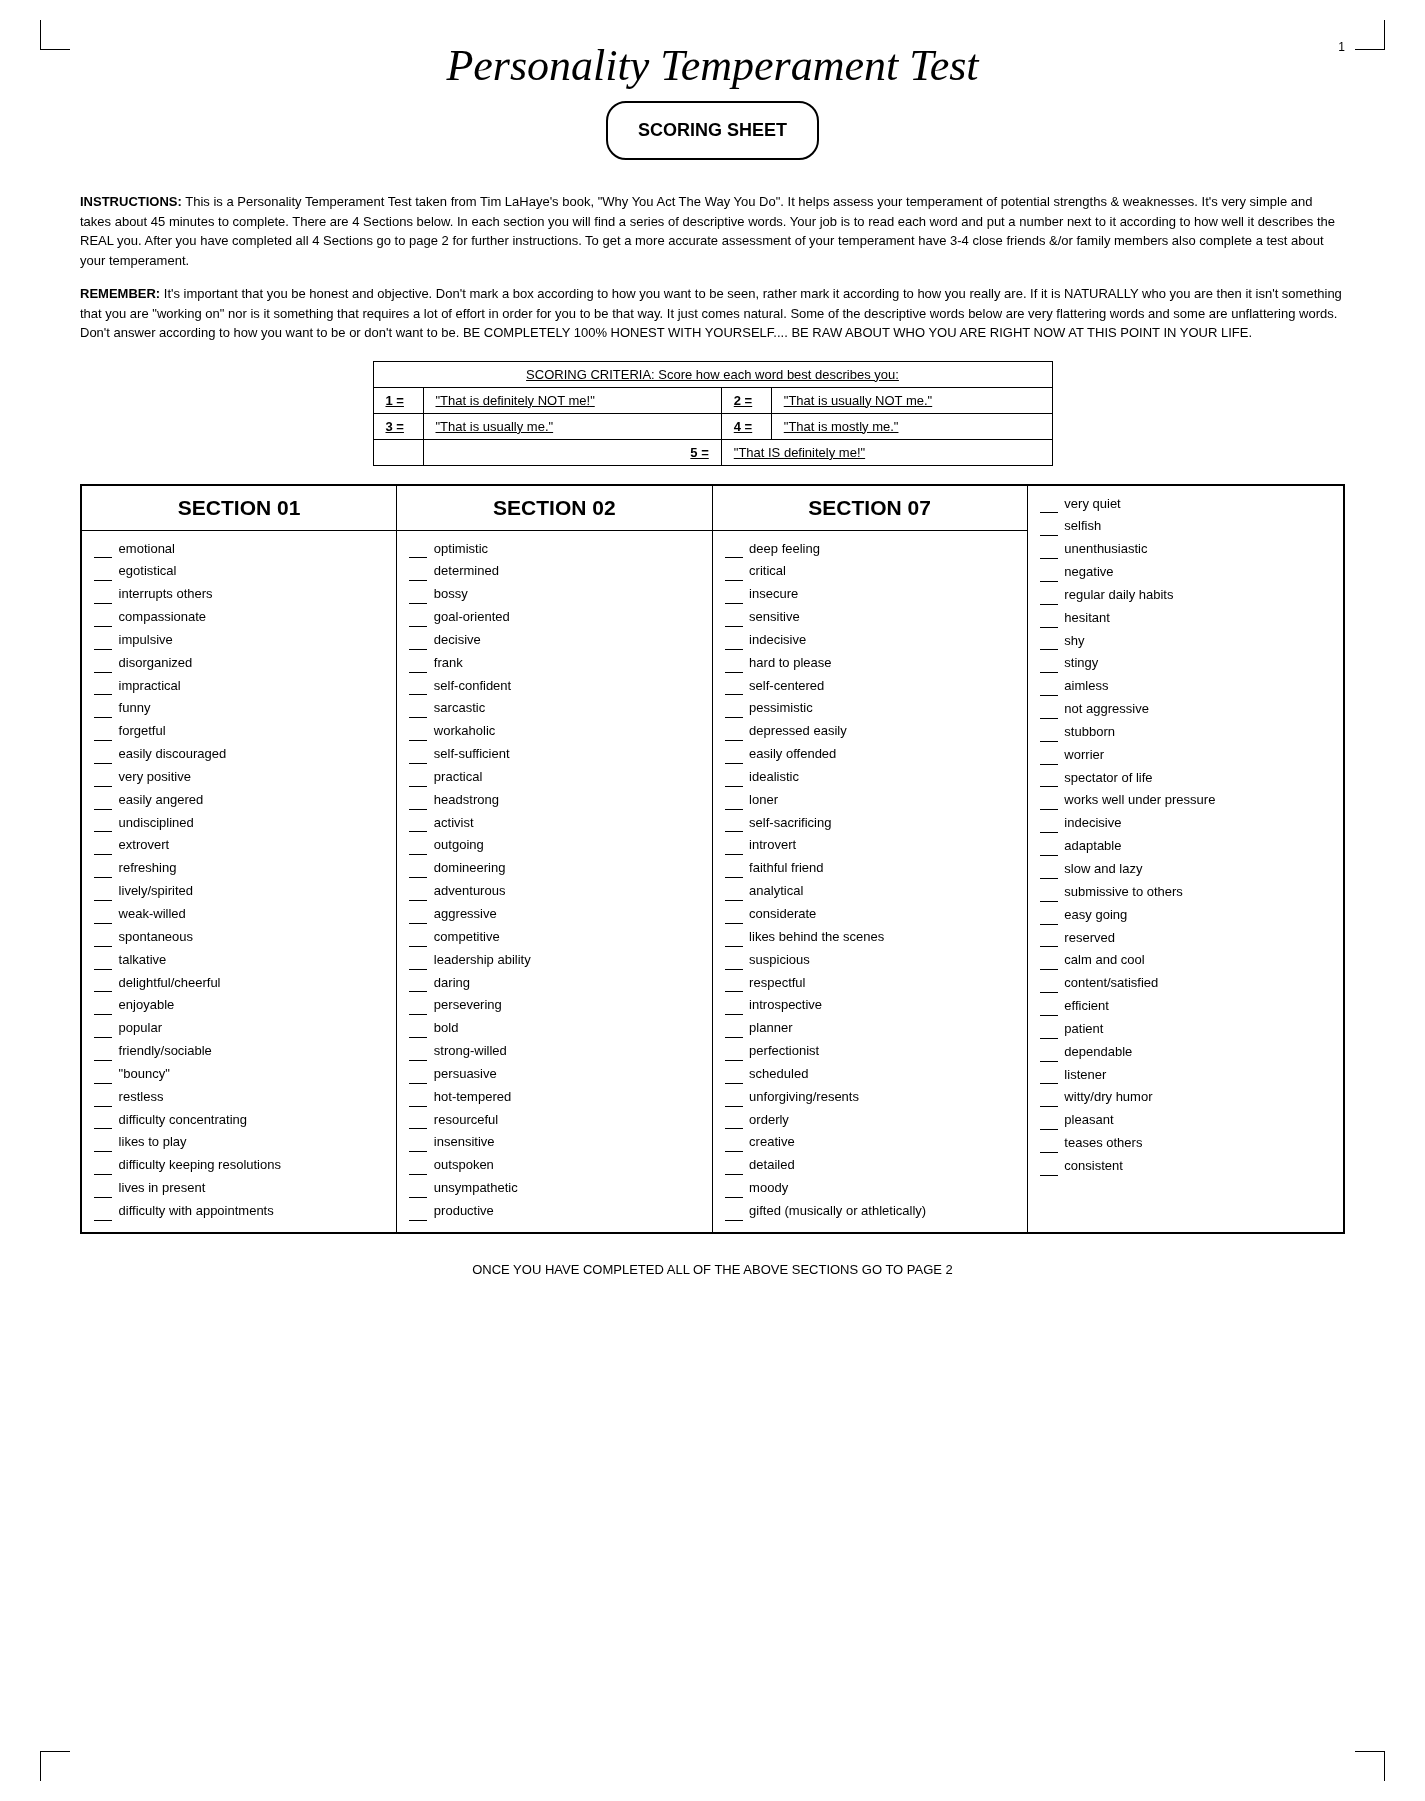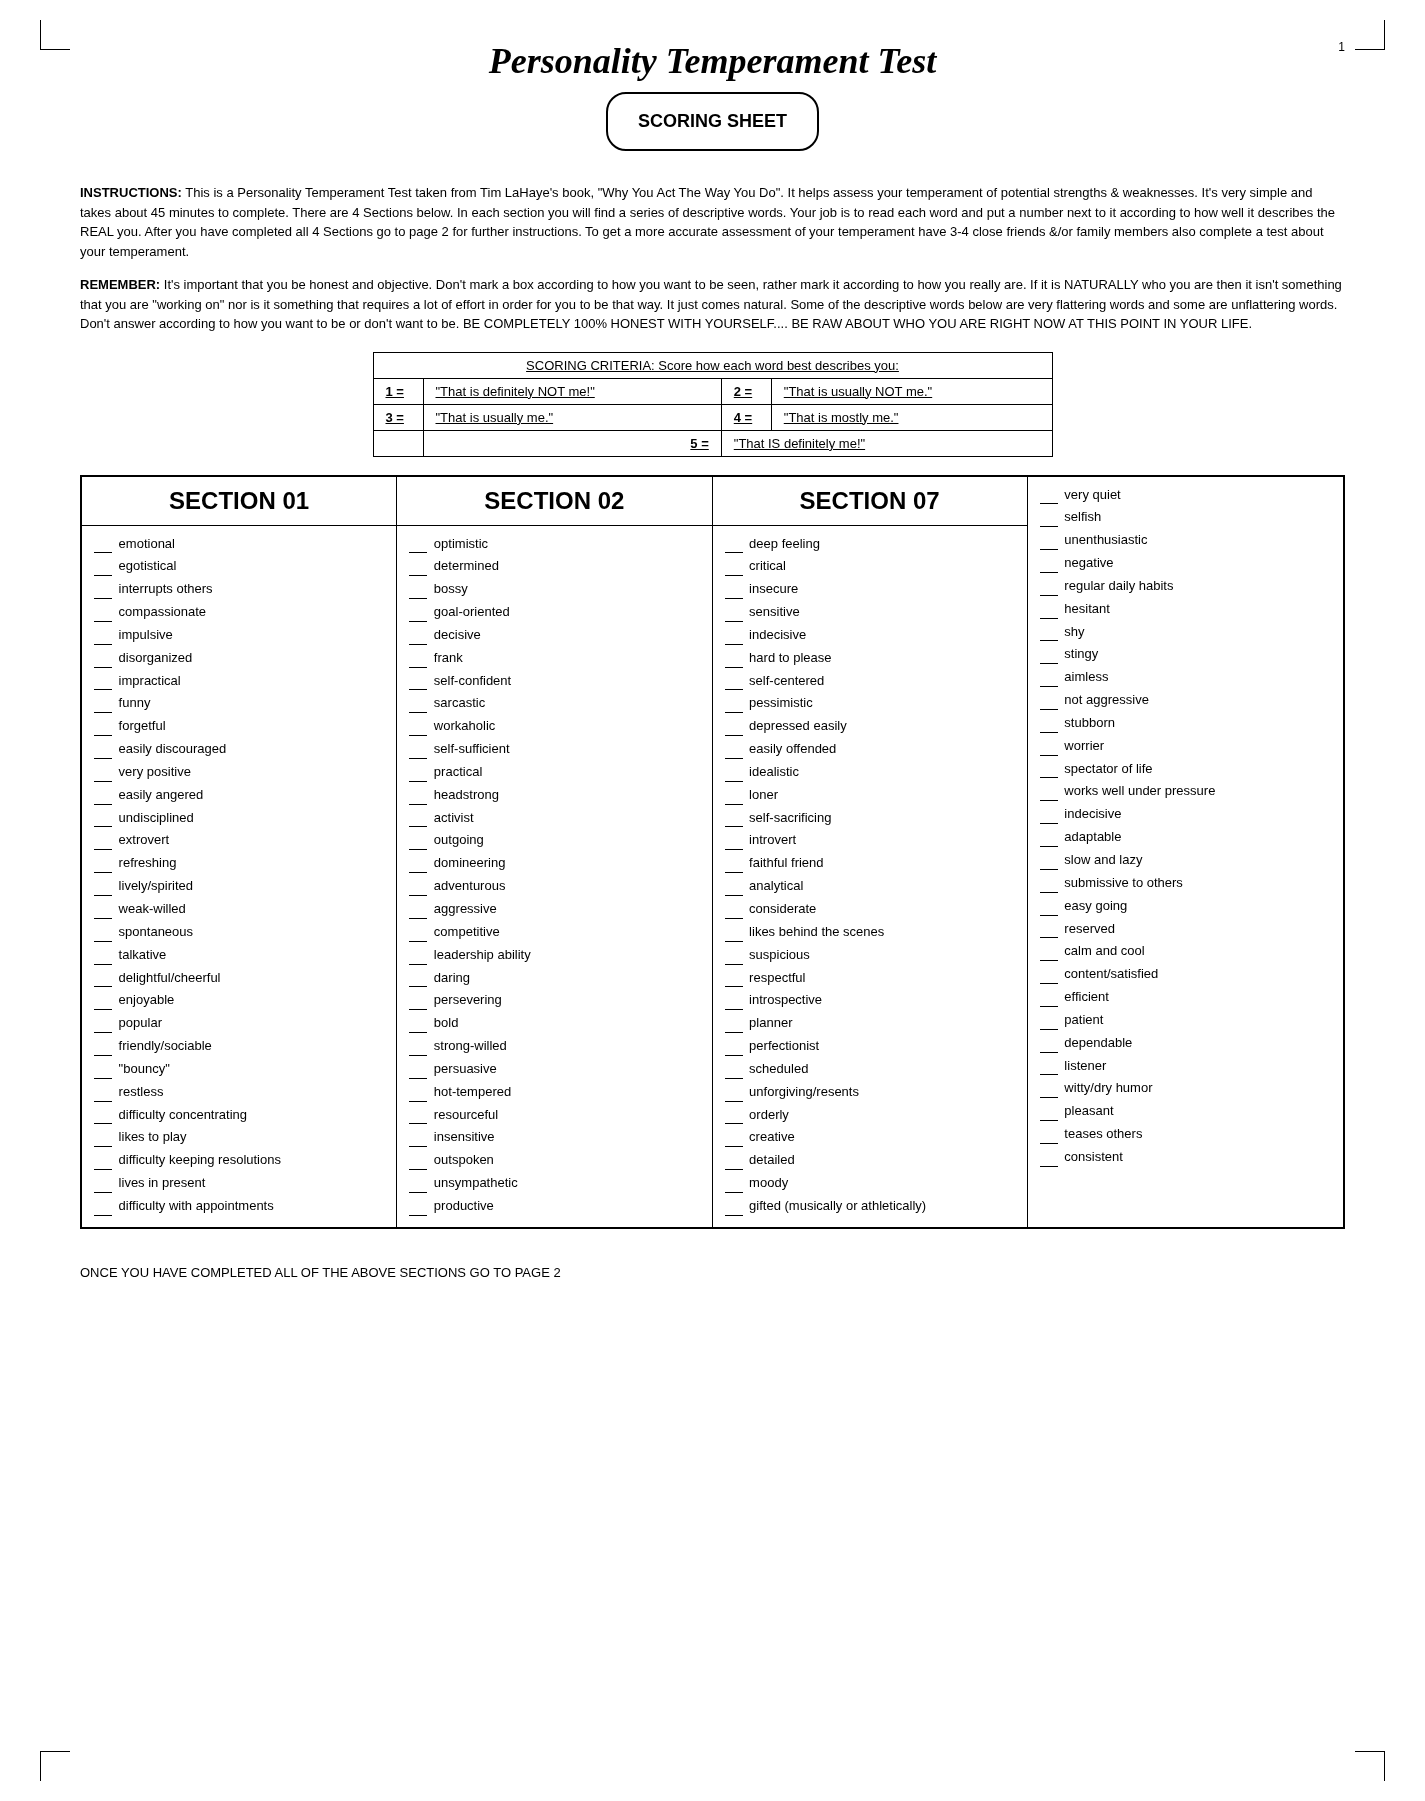--- a/index.html
+++ b/index.html
@@ -42,22 +42,22 @@
     }
     .corner-marks-br {
       position: absolute;
       bottom: 20px; right: 40px;
       width: 30px; height: 30px;
       border-right: 1px solid #000;
       border-top: 1px solid #000;
     }
     h1.title {
       text-align: center;
-      font-size: 36px;
-      font-weight: bold;
+      font-size: 44px;
+      font-weight: normal;
       font-style: italic;
       font-family: Georgia, serif;
       margin-bottom: 10px;
     }
     .scoring-sheet-box {
       display: inline-block;
       border: 2px solid #000;
       border-radius: 20px;
       padding: 17px 30px;
       font-size: 18px;
@@ -97,21 +97,21 @@
       margin-top: 10px;
     }
     .section-col {
       border-right: 1px solid #000;
       padding: 0;
     }
     .section-col:last-child {
       border-right: none;
     }
     .section-header {
-      font-size: 24px;
+      font-size: 21px;
       font-weight: bold;
       text-align: center;
       padding: 10px 5px;
       border-bottom: 1px solid #000;
     }
     .section-items {
       padding: 8px 12px;
       list-style: none;
     }
     .section-items li {
@@ -120,22 +120,22 @@
       white-space: nowrap;
     }
     .section-items li .blank {
       display: inline-block;
       width: 18px;
       border-bottom: 1px solid #000;
       margin-right: 3px;
       vertical-align: bottom;
     }
     .footer-text {
-      text-align: left;
-      margin-top: 36px;
+      text-align: center;
+      margin-top: 28px;
       font-size: 13px;
     }
   </style>
 </head>
 <body>
 
 <div class="corner-marks"></div>
 <div class="corner-marks-tr"></div>
 <div class="corner-marks-bl"></div>
 <div class="corner-marks-br"></div>

